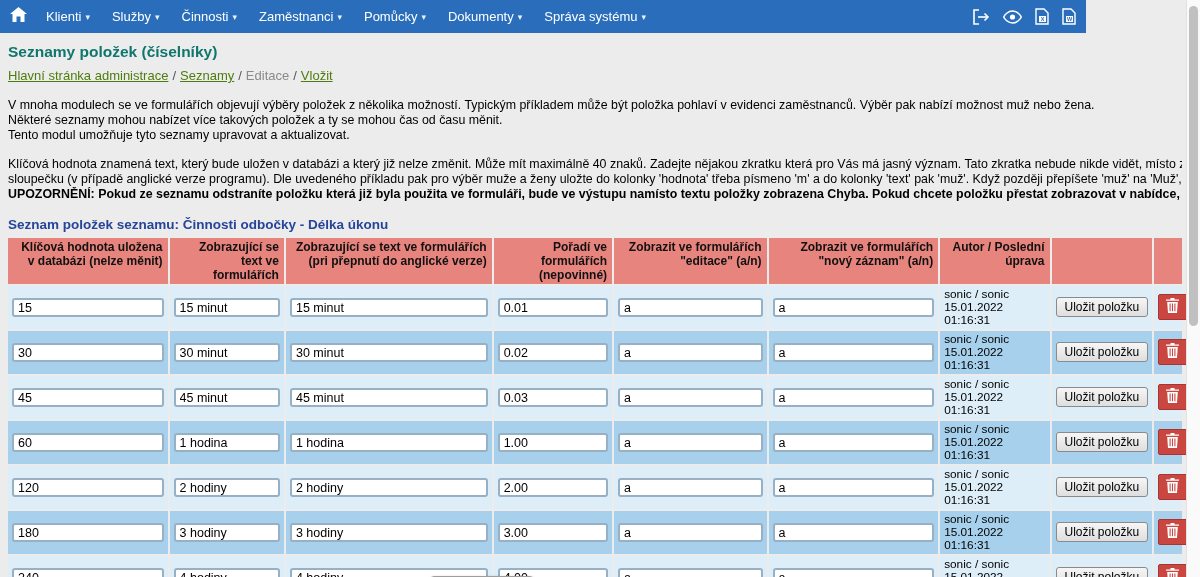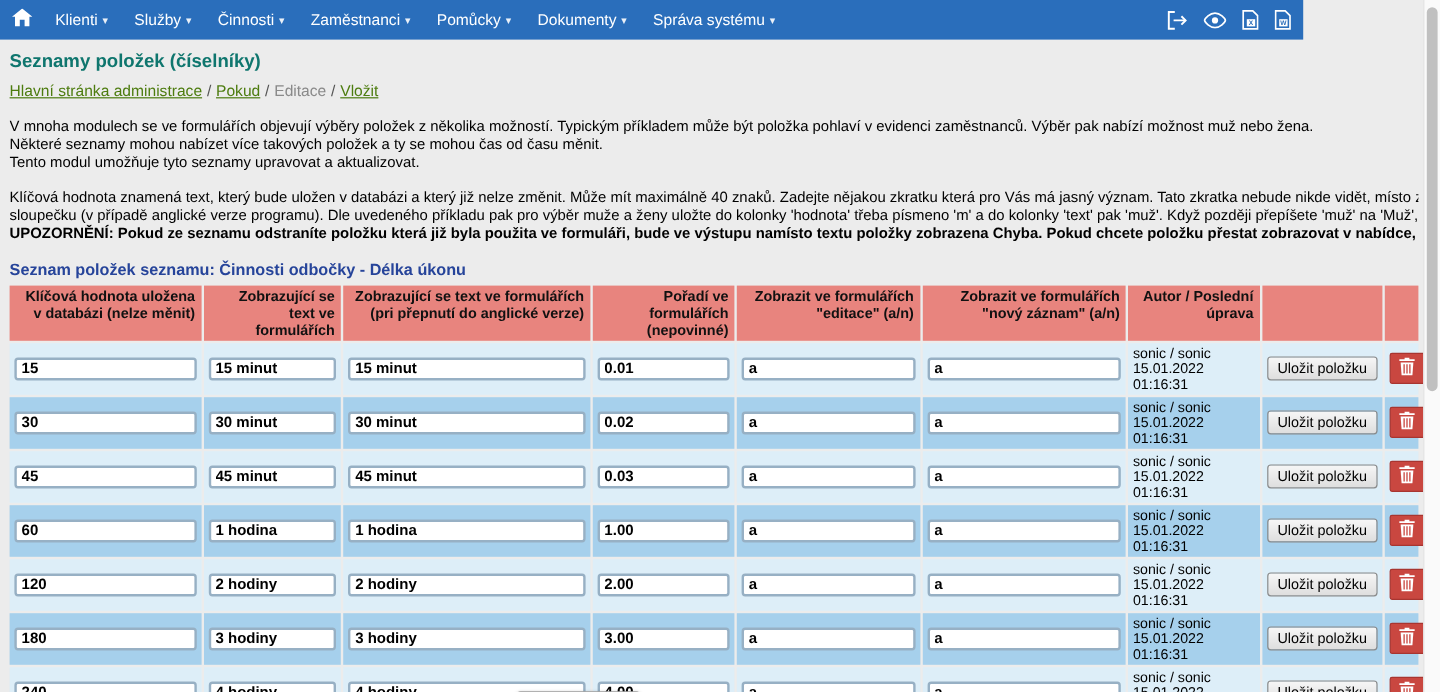--- a/index.html
+++ b/index.html
@@ -42,21 +42,21 @@
   th {
     background:#e8847e; color:#111; font-size:12px; font-weight:bold;
     text-align:right; vertical-align:top; padding:2px 5px; height:30px; line-height:14px;
   }
   td { padding:2px 4px; height:27px; vertical-align:middle; }
   tr.light td { background:#ddeef8; }
   tr.dark td { background:#a6d0ec; }
   .inp {
     width:100%; height:19px; border:2px solid #97b0c4; border-radius:3px;
     background:#fff; font-family:"Liberation Sans", sans-serif; font-size:12.5px;
-    padding:0 4px; color:#000;font-weight:bold;
+    padding:0 4px; color:#000;
   }
   .author { font-size:11.8px; line-height:13px; color:#000; }
   .save-btn {
     font-family:"Liberation Sans", sans-serif; font-size:12px; color:#000;
     background:linear-gradient(#f6f6f6,#dedede); border:1px solid #8a8a8a;
     border-radius:3px; padding:2px 8px; cursor:pointer; white-space:nowrap;
   }
   .delete-btn {
     width:30px; height:26px; background:#c94740; border:1px solid #a83530;
     border-radius:2px; display:flex; align-items:center; justify-content:center;
@@ -152,21 +152,21 @@
           <text x="7.5" y="13" font-size="5.5" font-family="Liberation Sans,sans-serif" font-weight="bold" fill="#2a6ebb" text-anchor="middle">W</text>
         </svg>
     </span>
   </div>
 </div>
 
 <div class="content">
   <div class="page-title">Seznamy položek (číselníky)</div>
 
   <div class="breadcrumb">
-    <span class="crumb-link">Hlavní stránka administrace</span><span class="crumb-sep">/</span><span class="crumb-link">Pokud</span><span class="crumb-sep">/</span><span class="crumb-plain">Editace</span><span class="crumb-sep">/</span><span class="crumb-link">Vložit</span>
+    <span class="crumb-link">Hlavní stránka administrace</span><span class="crumb-sep">/</span><span class="crumb-link">Seznamy</span><span class="crumb-sep">/</span><span class="crumb-plain">Editace</span><span class="crumb-sep">/</span><span class="crumb-link">Vložit</span>
   </div>
 
   <div class="para">
     <div class="line">V mnoha modulech se ve formulářích objevují výběry položek z několika možností. Typickým příkladem může být položka pohlaví v evidenci zaměstnanců. Výběr pak nabízí možnost muž nebo žena.</div>
     <div class="line">Některé seznamy mohou nabízet více takových položek a ty se mohou čas od času měnit.</div>
     <div class="line">Tento modul umožňuje tyto seznamy upravovat a aktualizovat.</div>
   </div>
 
   <div class="para">
     <div class="line">Klíčová hodnota znamená text, který bude uložen v databázi a který již nelze změnit. Může mít maximálně 40 znaků. Zadejte nějakou zkratku která pro Vás má jasný význam. Tato zkratka nebude nikde vidět, místo zkratky se vždy ukáže text Vámi zadaný ve druhém a třetím</div>

